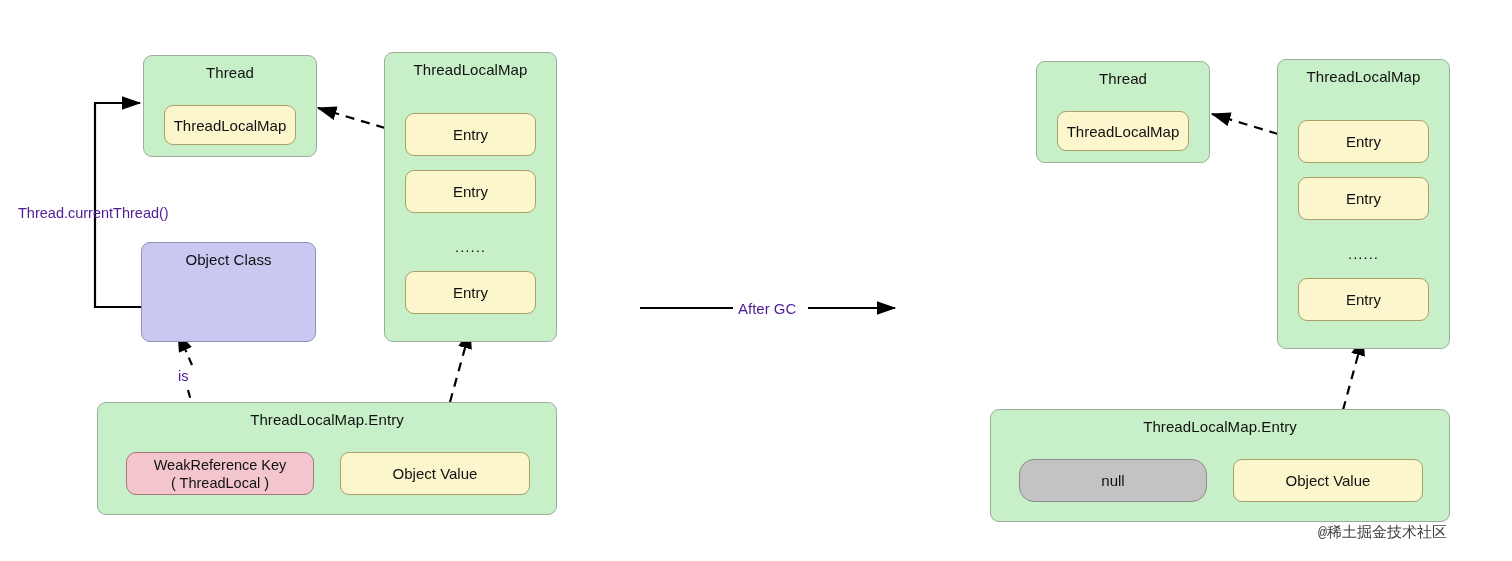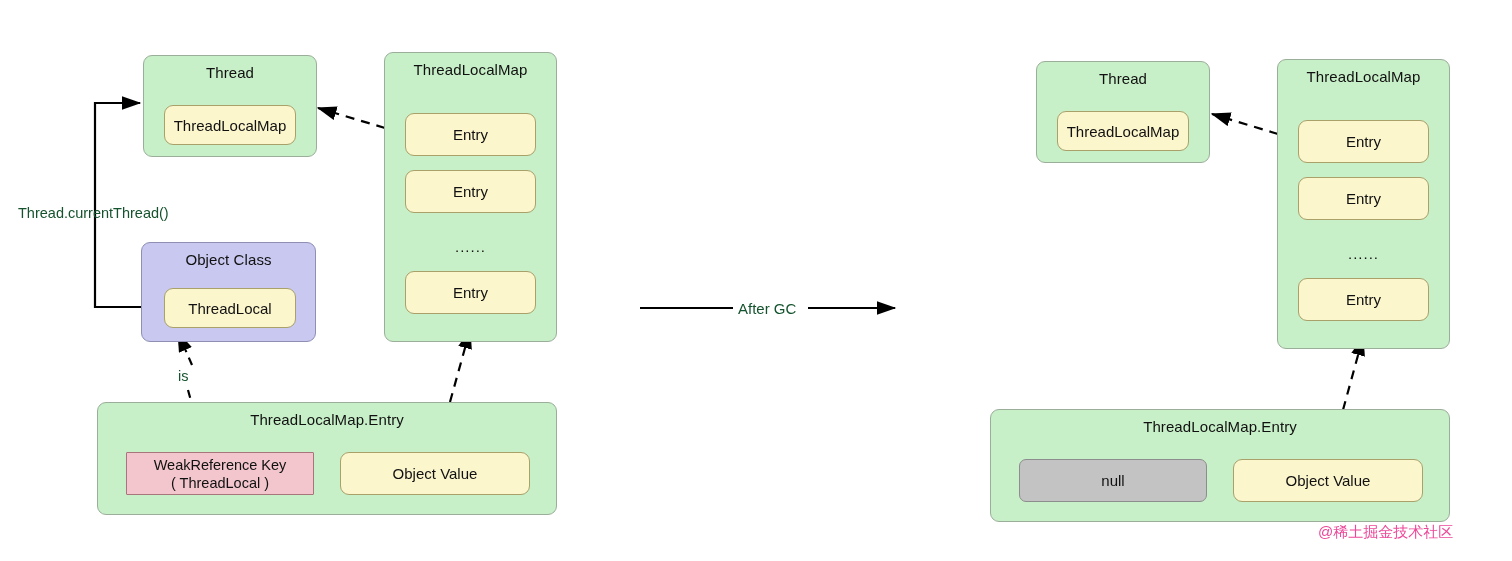--- a/index.html
+++ b/index.html
@@ -46,54 +46,54 @@
     border:1.5px solid #a9a06a;
     border-radius:9px;
     display:flex;align-items:center;justify-content:center;
     font-size:15px;color:#111;text-align:center;line-height:17px;
   }
   .pink{
     position:absolute;
     box-sizing:border-box;
     background:#f2c6cc;
     border:1.5px solid #a9757c;
-    border-radius:1px;
+    border-radius:10px;
     display:flex;align-items:center;justify-content:center;
     flex-direction:column;
     font-size:14.5px;color:#111;text-align:center;line-height:18px;
   }
   .grey{
     position:absolute;
     box-sizing:border-box;
     background:#c3c3c3;
     border:1.5px solid #8d8d8d;
-    border-radius:7px;
+    border-radius:15px;
     display:flex;align-items:center;justify-content:center;
     font-size:15px;color:#111;text-align:center;
   }
   .plainlabel{
     position:absolute;
     font-size:14.5px;
-    color:#14532d;
+    color:#4c1d95;
     white-space:nowrap;
   }
   .ellipsis{
     position:absolute;
     font-size:15px;
     color:#111;
     letter-spacing:1px;
     white-space:nowrap;
     text-align:center;
   }
   .watermark{
     position:absolute;
     font-size:15px;
-    color:#ec4899;
+    color:#404040;
     white-space:nowrap;
-    font-family:Liberation Sans, sans-serif;
+    font-family:Liberation Mono, monospace;
   }
   svg.overlay{position:absolute;left:0;top:0;width:1512px;height:561px;pointer-events:none;}
 </style>
 </head>
 <body>
 
 <div id="canvas">
 
   <svg class="overlay" viewBox="0 0 1512 561">
     <defs>
@@ -123,23 +123,20 @@
     <div class="title">Thread</div>
   </div>
   <div class="yellow" style="left:164px;top:105px;width:132px;height:40px;">
     <span>ThreadLocalMap</span>
   </div>
 
   <div class="plainlabel" style="left:18px;top:205px;">Thread.currentThread()</div>
 
   <div class="box purple" style="left:141px;top:242px;width:175px;height:100px;">
     <div class="title">Object Class</div>
-  </div>
-  <div class="yellow" style="left:164px;top:288px;width:132px;height:40px;">
-    <span>ThreadLocal</span>
   </div>
 
   <div class="plainlabel" style="left:178px;top:368px;text-align:center;">is</div>
 
   <div class="box green" style="left:384px;top:52px;width:173px;height:290px;">
     <div class="title">ThreadLocalMap</div>
   </div>
   <div class="yellow" style="left:405px;top:113px;width:131px;height:43px;">
     <span>Entry</span>
   </div>

